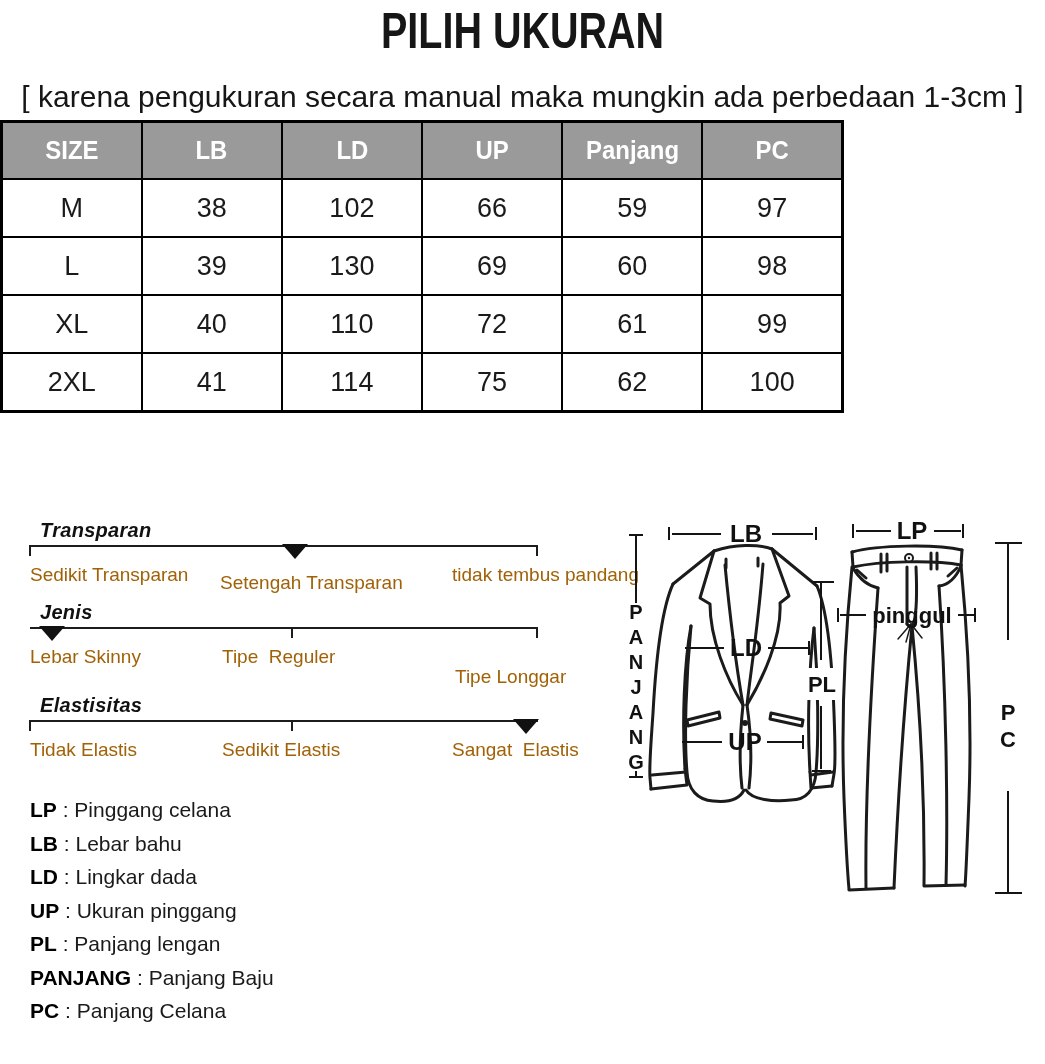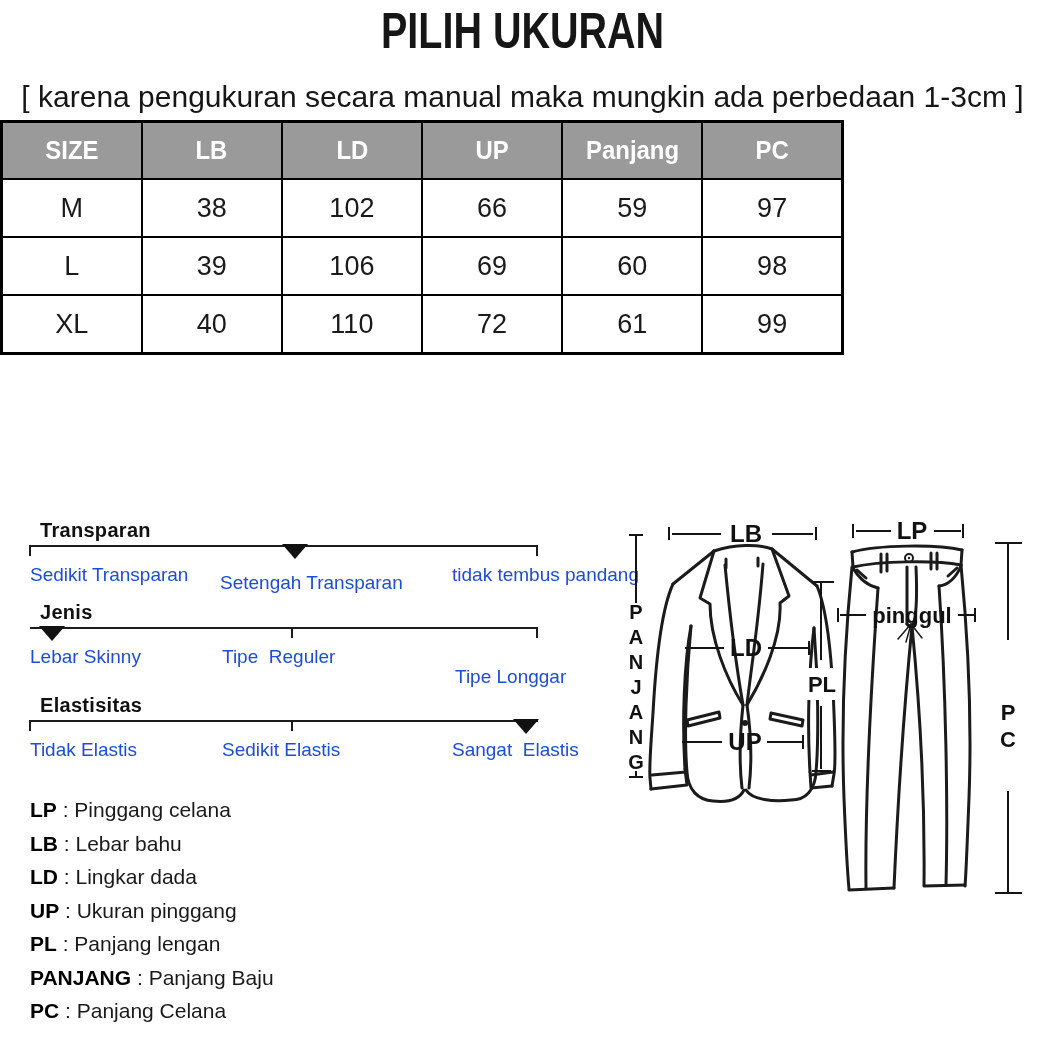--- a/index.html
+++ b/index.html
@@ -16,27 +16,27 @@
                    border-collapse:collapse;table-layout:fixed;
                    border:3px solid #000;}
   table.size-table th{background:#9a9a9a;color:#fff;font-weight:bold;font-size:26px;
                       height:55px;border:2px solid #000;text-align:center;padding:0;}
   table.size-table th span{display:inline-block;transform:scaleX(0.92);transform-origin:center;}
   table.size-table td{background:#fff;color:#1a1a1a;font-size:27px;height:56px;
                       border:2px solid #000;text-align:center;padding:0;}
 
   .slider-group{position:absolute;left:0;width:640px;height:80px;}
   .s-head{position:absolute;left:40px;top:0;font-size:20px;font-weight:bold;color:#111;
-          letter-spacing:0.3px;}
+          letter-spacing:0.3px;font-style:italic;}
   .s-line{position:absolute;left:30px;top:26px;width:508px;height:2px;background:#1c1c1c;}
   .s-tick{position:absolute;top:26px;width:2px;height:11px;background:#1c1c1c;}
   .s-tri{position:absolute;top:25px;width:0;height:0;
          border-left:13px solid transparent;border-right:13px solid transparent;
          border-top:15px solid #111;}
-  .s-label{position:absolute;top:45px;font-size:19px;color:#1d4ed8;white-space:pre;}
+  .s-label{position:absolute;top:45px;font-size:19px;color:#a16207;white-space:pre;}
 
   .legend{position:absolute;left:30px;top:793px;font-size:21px;color:#1a1a1a;}
   .legend-row{height:33.5px;line-height:33.5px;white-space:pre;}
   .legend-row b{font-weight:bold;color:#000;}
 
   svg.diagram{position:absolute;left:610px;top:508px;}
   svg .garment{stroke:#1b1b1b;stroke-width:3;fill:none;stroke-linecap:round;stroke-linejoin:round;}
   svg .measure{stroke:#141414;stroke-width:2;fill:none;stroke-linecap:butt;}
   svg text{font-family:"Liberation Sans",sans-serif;font-weight:bold;fill:#111;text-anchor:middle;}
   svg .lbl24{font-size:24px;} svg .lbl22{font-size:22px;} svg .lbl20{font-size:20px;}
@@ -65,32 +65,40 @@
         <td>M</td>
         <td>38</td>
         <td>102</td>
         <td>66</td>
         <td>59</td>
         <td>97</td>
       </tr>
       <tr>
         <td>L</td>
         <td>39</td>
-        <td>106</td>
+        <td>130</td>
         <td>69</td>
         <td>60</td>
         <td>98</td>
       </tr>
       <tr>
         <td>XL</td>
         <td>40</td>
         <td>110</td>
         <td>72</td>
         <td>61</td>
         <td>99</td>
+      </tr>
+      <tr>
+        <td>2XL</td>
+        <td>41</td>
+        <td>114</td>
+        <td>75</td>
+        <td>62</td>
+        <td>100</td>
       </tr>
     </tbody>
   </table>
 
   <div class="slider-group" style="top:519px;">
     <div class="s-head">Transparan</div>
     <div class="s-line"></div>
     <div class="s-tick" style="left:29px;"></div>
     <div class="s-tick" style="left:536px;"></div>
     <div class="s-tri" style="left:282px;"></div>

